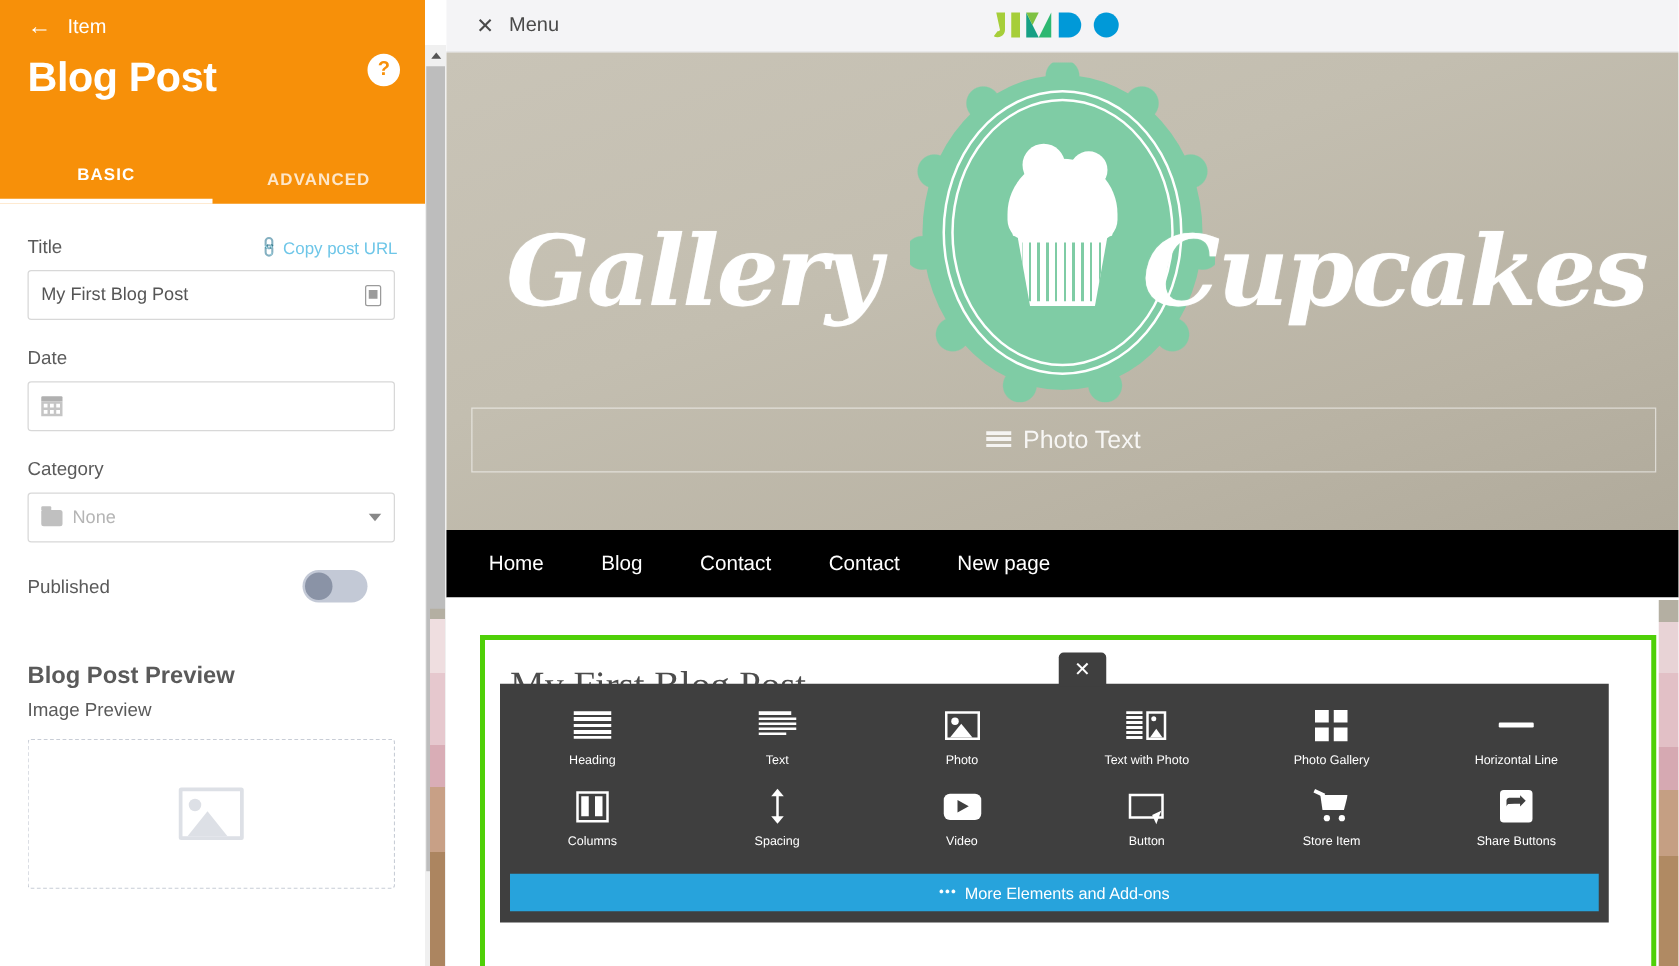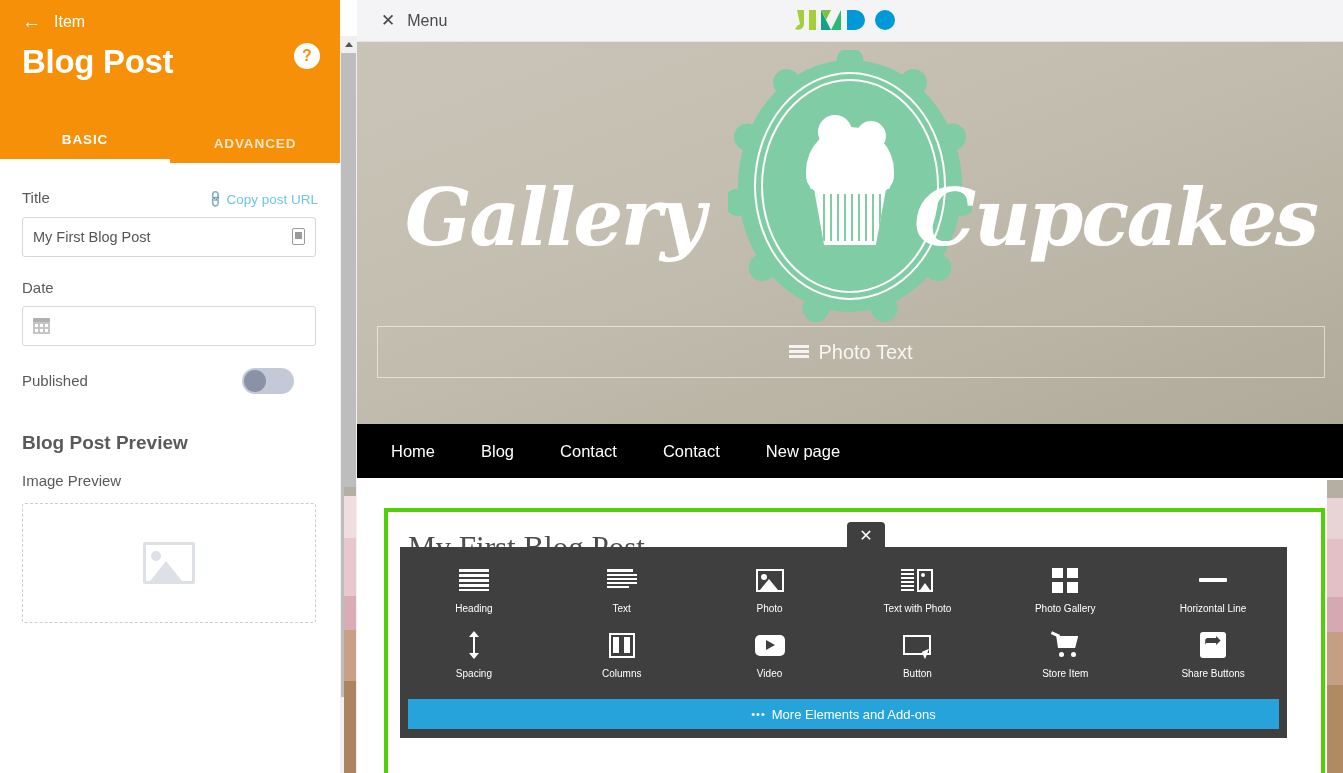--- a/index.html
+++ b/index.html
@@ -65,27 +65,27 @@
   .cal-icon { width: 17px; height: 16px; position: relative; }
   .cal-icon .top { position: absolute; top: 0; left: 0; right: 0; height: 4px; background: #b0b0b0; border-radius: 1px 1px 0 0; }
   .cal-icon .bd { position: absolute; top: 4px; left: 0; right: 0; bottom: 0; background: #c5c5c5; }
   .cal-icon .bd::before {
     content:""; position:absolute; left:2px; top:2px; width:3px; height:3px;
     background:#fff; box-shadow: 5px 0 0 #fff, 10px 0 0 #fff, 0 5px 0 #fff, 5px 5px 0 #fff, 10px 5px 0 #fff;
   }
   .folder-icon { width: 17px; height: 13px; background: #c0c0c0; border-radius: 1px 2px 2px 2px; position: relative; margin-right: 8px; }
   .folder-icon::before { content:""; position:absolute; top:-3px; left:0; width:8px; height:3px; background:#c0c0c0; border-radius:1px 1px 0 0; }
   .caret { width:0; height:0; border-left:5px solid transparent; border-right:5px solid transparent; border-top:6px solid #888; }
-  .toggle-row { display: flex; align-items: center; justify-content: space-between; padding-right: 24px; margin-bottom: 38px; }
+  .toggle-row { display: flex; align-items: center; justify-content: space-between; padding-right: 24px; margin-bottom: 48px; }
   .toggle {
     width: 52px; height: 26px; border-radius: 13px;
     background: #c3c9d6; position: relative; cursor: pointer;
   }
   .toggle .knob { position: absolute; top: 2px; left: 2px; width: 22px; height: 22px; border-radius: 50%; background: #8a93a6; }
-  .sect-title { font-size: 19px; font-weight: bold; color: #5a5a5a; margin-bottom: 18px; }
+  .sect-title { font-size: 19px; font-weight: bold; color: #5a5a5a; margin-bottom: 8px; }
   .img-drop {
     width: 294px; height: 120px;
     border: 1.5px dashed #c8cdd6; border-radius: 3px;
     display: flex; align-items: center; justify-content: center;
   }
   .img-ph { width: 52px; height: 42px; border: 3px solid #dde0e6; border-radius: 2px; position: relative; }
   .img-ph::before { content:""; position:absolute; left:5px; top:6px; width:10px; height:10px; border-radius:50%; background:#dde0e6; }
   .img-ph::after {
     content:""; position:absolute; left:4px; bottom:0; width:0; height:0;
     border-left: 16px solid transparent; border-right: 16px solid transparent; border-bottom: 20px solid #dde0e6;
@@ -304,20 +304,30 @@
         </div>
         <div class="inp">
           <span class="cal-icon">
               <span class="top"></span>
               <span class="bd"></span>
             </span>
           <span class="ph" style="margin-left:9px"></span>
         </div>
       </div>
 
+      <div class="field">
+        <div class="field-label-row">
+          <span class="field-label">Category</span>
+        </div>
+        <div class="inp">
+          <span class="folder-icon"></span>
+          <span class="ph">None</span>
+          <span class="caret"></span>
+        </div>
+      </div>
 
       <div class="toggle-row">
         <span class="field-label">Published</span>
         <span class="toggle">
             <span class="knob"></span>
           </span>
       </div>
 
       <div class="sect-title">Blog Post Preview</div>
       <div class="field-label" style="margin-bottom:14px">Image Preview</div>
@@ -433,35 +443,35 @@
           </div>
           <div class="elem">
             <span class="ic">
                 <span class="ic-hr"></span>
               </span>
             <span class="lb">Horizontal Line</span>
           </div>
 
           <div class="elem">
             <span class="ic">
+                <span class="ic-columns">
+                  <i></i>
+                  <i></i>
+                </span>
+              </span>
+            <span class="lb">Columns</span>
+          </div>
+          <div class="elem">
+            <span class="ic">
                 <span class="ic-spacing">
                   <i class="up"></i>
                   <i class="dn"></i>
                 </span>
               </span>
             <span class="lb">Spacing</span>
-          </div>
-          <div class="elem">
-            <span class="ic">
-                <span class="ic-columns">
-                  <i></i>
-                  <i></i>
-                </span>
-              </span>
-            <span class="lb">Columns</span>
           </div>
           <div class="elem">
             <span class="ic">
                 <span class="ic-video"></span>
               </span>
             <span class="lb">Video</span>
           </div>
           <div class="elem">
             <span class="ic">
                 <span class="ic-button"></span>

